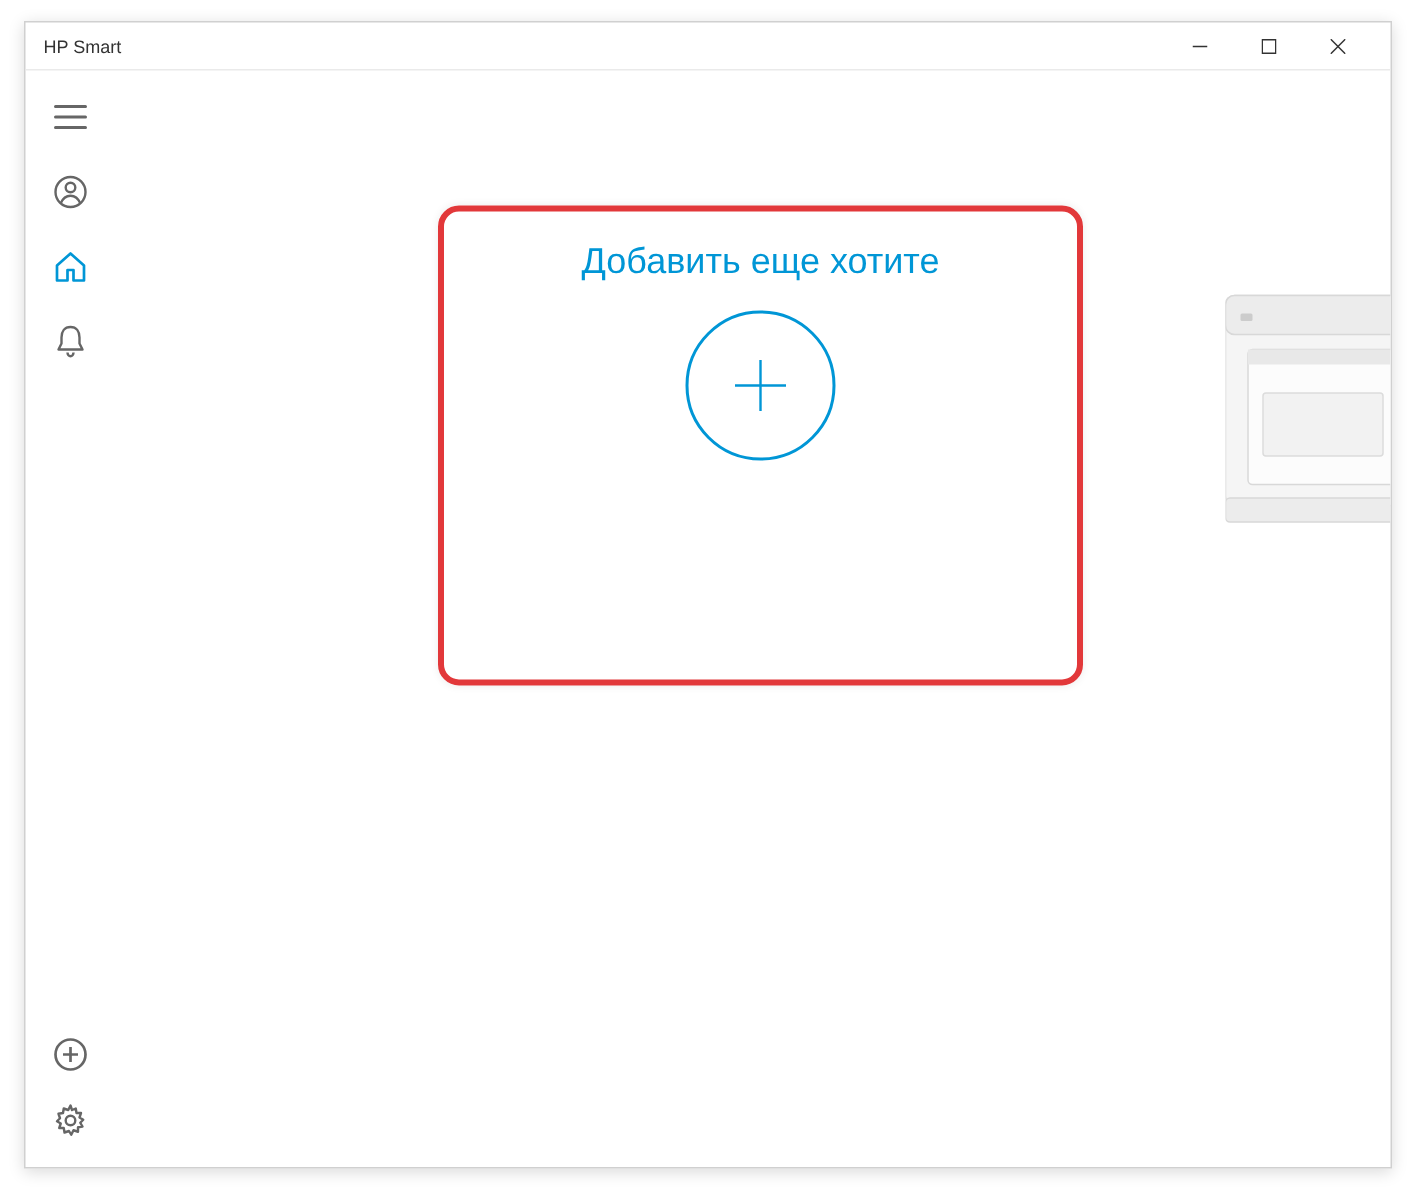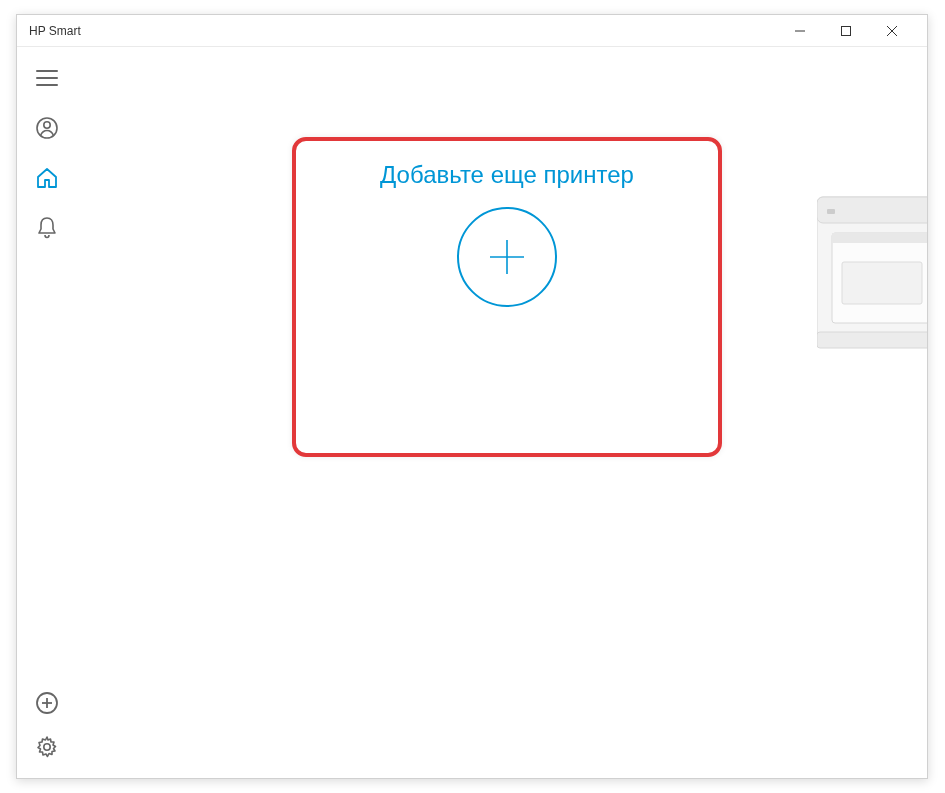--- a/index.html
+++ b/index.html
@@ -211,21 +211,21 @@
           <svg width="24" height="24" viewBox="0 0 24 24">
             <circle cx="12" cy="12" r="3.2" fill="none" stroke="currentColor" stroke-width="1.6"></circle>
             <path d="M12 2 L13 5 L15.5 4 L16 7 L19 7 L18 10 L20.5 11.5 L18.5 13.5 L20 16 L17 16.5 L17 19.5 L14 18.5 L12.5 21.5 L11 19 L8 20 L7.5 17 L4.5 17 L5.5 14 L3 12.5 L5 10.5 L4 7.5 L7 7 L7.5 4 L10.5 5 Z" fill="none" stroke="currentColor" stroke-width="1.6" stroke-linejoin="round"></path>
           </svg>
         </div>
       </div>
     </div>
 
     <div class="main">
       <div class="card">
-        <div class="card-title">Добавьте еще принтер</div>
+        <div class="card-title">Добавить еще хотите</div>
         <div class="plus-circle">
           <svg width="50" height="50" viewBox="0 0 50 50">
             <line x1="25" y1="8" x2="25" y2="42" stroke-width="1.6"></line>
             <line x1="8" y1="25" x2="42" y2="25" stroke-width="1.6"></line>
           </svg>
         </div>
       </div>
 
       <div class="printer-img">
         <svg width="130" height="200" viewBox="0 0 130 200">

